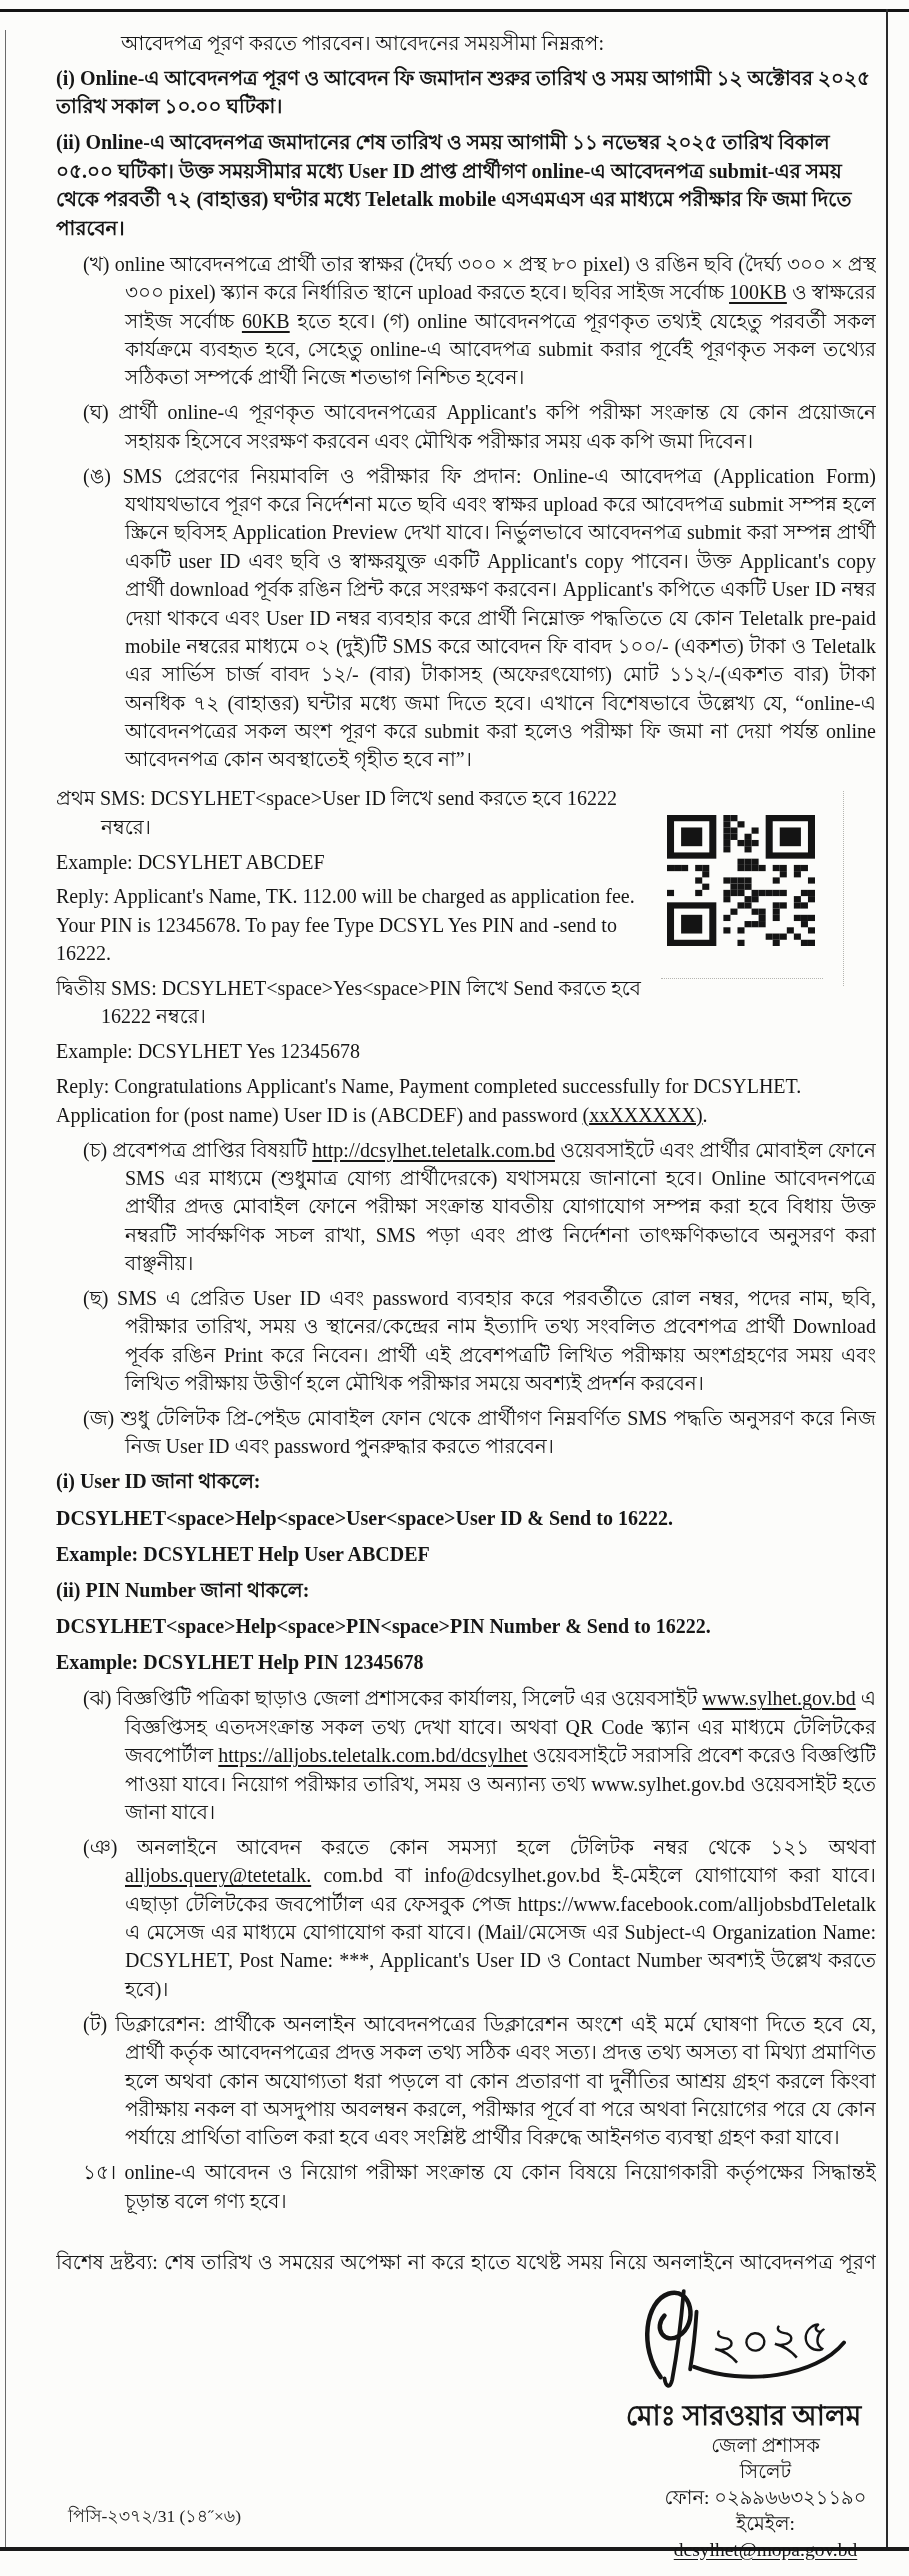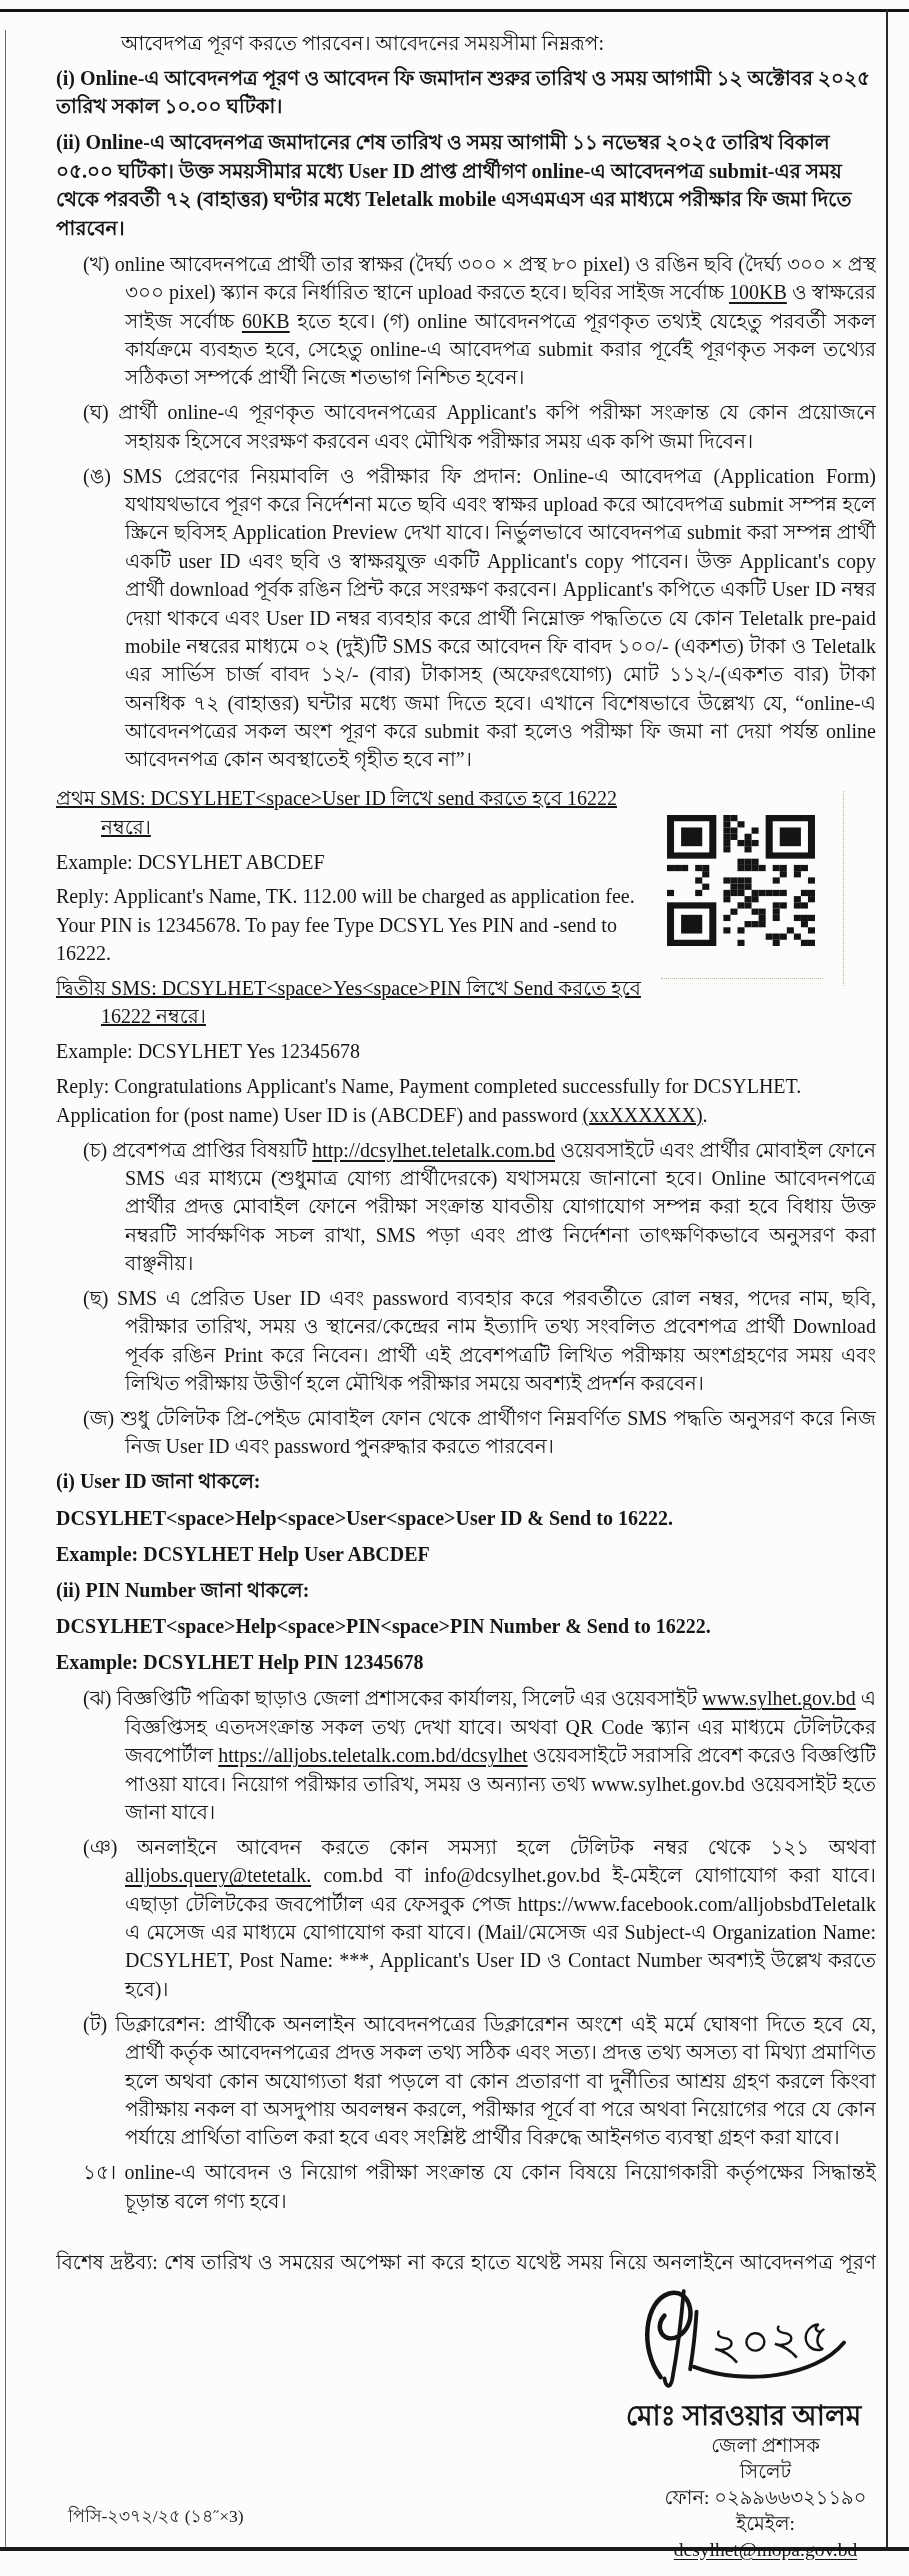--- a/index.html
+++ b/index.html
@@ -25,21 +25,21 @@
   .para{margin:0 0 6.5px 0;text-align:justify;}
   .para.indent{text-indent:65px;text-align:left;}
   .para.flush{text-align:left;margin-bottom:7.8px;font-weight:bold;}
   .para.hang{padding-left:42px;text-indent:-42px;margin-left:27px;}
   .para.bold{font-weight:normal;text-align:justify;margin-top:33px;}
   .para u, .sig u{text-underline-offset:3.2px;}
 
   
   .sms-block{margin:10.4px 0 5.2px 0;}
   .sms-block .sms-line{margin:0 0 6.5px 0;text-align:left;}
-  .sms-block .hang2{padding-left:45px;text-indent:-45px;text-decoration:underline;}
+  .sms-block .hang2{padding-left:45px;text-indent:-45px;}
   .qr-box{
     float:right;width:192px;height:209px;
     margin:26px 23.4px 3.9px 17px;
     position:relative;
   }
   .qr-box svg{position:absolute;left:6.5px;top:5.2px;width:148px;height:131px;}
   .qr-art-r{position:absolute;right:9px;top:-19.5px;width:0;height:195px;border-right:1.3px dotted #b5b5b0;}
   .qr-art-b{position:absolute;left:0px;bottom:40px;width:162px;height:0;border-bottom:1.3px dotted #b5b5b0;}
 
   
@@ -209,15 +209,15 @@
       </g>
       <text x="118" y="136" font-size="72" fill="#141414" transform="rotate(-5 200 120)" font-family="Liberation Serif, DejaVu Serif, serif">২০২৫</text>
     </svg>
     <div class="sig-name">মোঃ সারওয়ার আলম</div>
     <div class="sig-line">জেলা প্রশাসক</div>
     <div class="sig-line">সিলেট</div>
     <div class="sig-line"><span>ফোন:</span> <span>০২৯৯৬৬৩২১১৯০</span></div>
     <div class="sig-line"><span>ইমেইল:</span> <u>dcsylhet@mopa.gov.bd</u></div>
   </div>
 
-  <div class="footer-ref">পিসি-২৩৭২/২৫ (১৪˝×3)</div>
+  <div class="footer-ref">পিসি-২৩৭২/31 (১৪˝×৬)</div>
 </div>
 
 
 </body></html>

